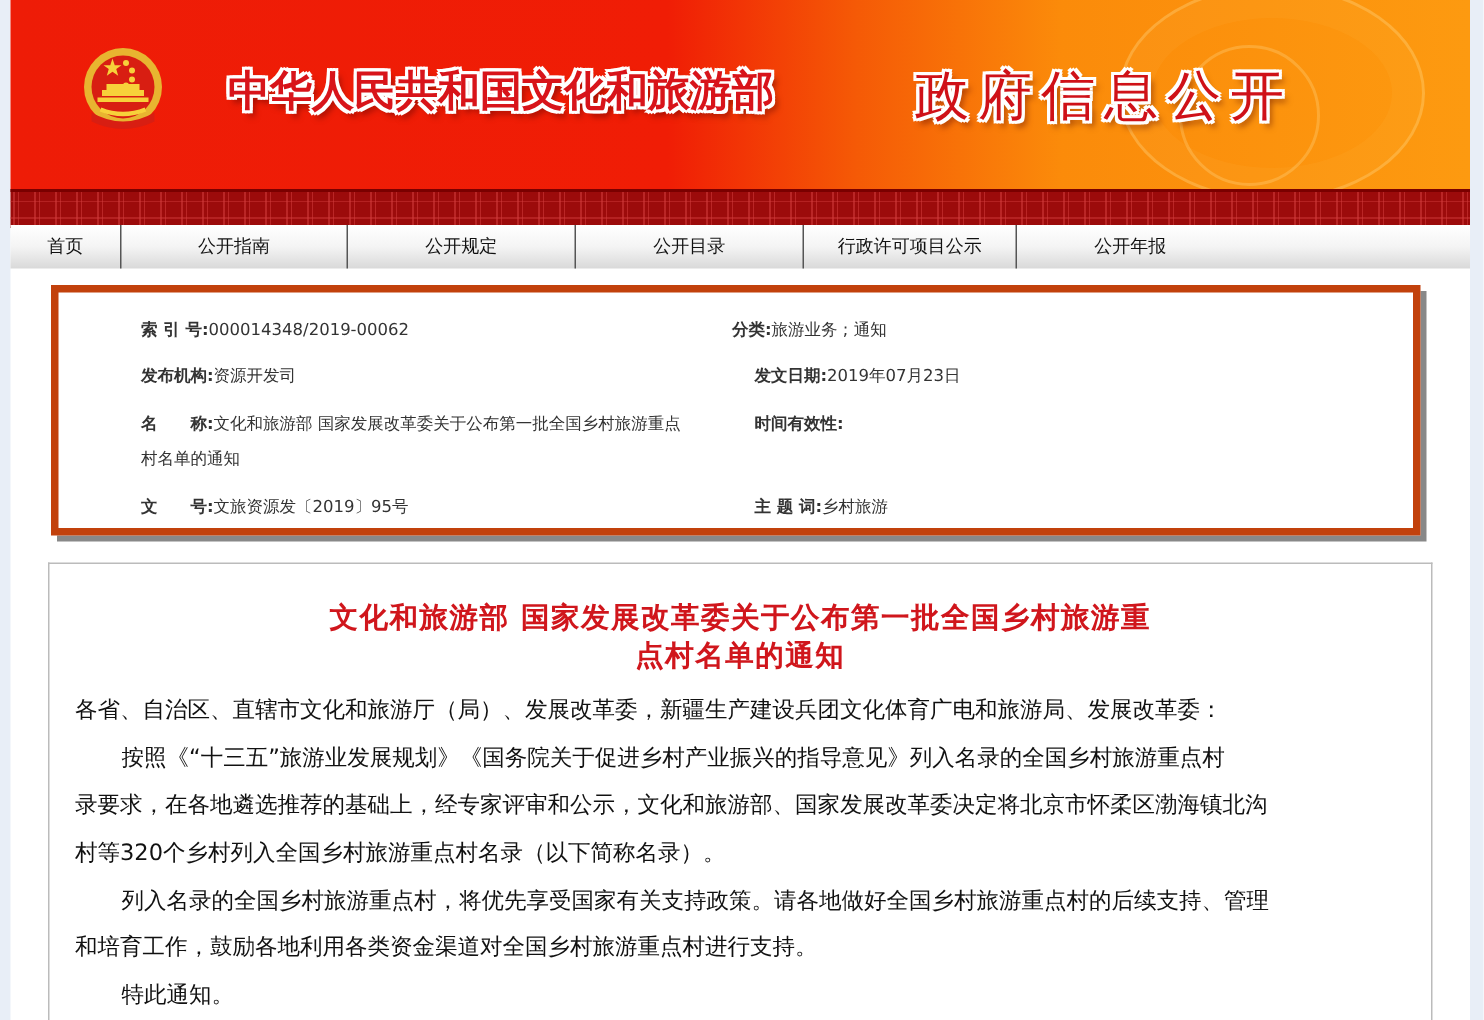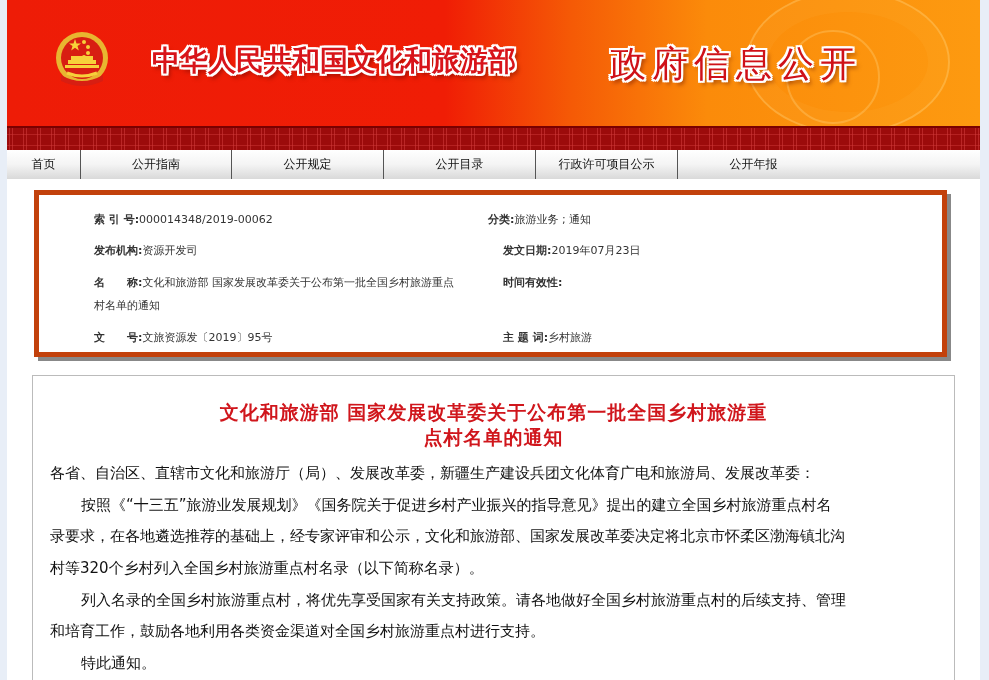--- a/index.html
+++ b/index.html
@@ -95,21 +95,21 @@
     </div>
     <div class="row" style="left:464px;top:135px">
       <span class="lbl">主 题 词:</span><span>乡村旅游</span>
     </div>
   </div>
 
   <div class="content">
     <div class="doc-title" style="top:24px">文化和旅游部  国家发展改革委关于公布第一批全国乡村旅游重</div>
     <div class="doc-title" style="top:49px">点村名单的通知</div>
     <div class="para" style="left:17px;top:82px">各省、自治区、直辖市文化和旅游厅（局）、发展改革委，新疆生产建设兵团文化体育广电和旅游局、发展改革委：</div>
-    <div class="para" style="left:48px;top:114px">按照《“十三五”旅游业发展规划》《国务院关于促进乡村产业振兴的指导意见》提出的建立全国乡村旅游重点村名</div>
+    <div class="para" style="left:48px;top:114px">按照《“十三五”旅游业发展规划》《国务院关于促进乡村产业振兴的指导意见》列入名录的全国乡村旅游重点村</div>
     <div class="para" style="left:17px;top:145px">录要求，在各地遴选推荐的基础上，经专家评审和公示，文化和旅游部、国家发展改革委决定将北京市怀柔区渤海镇北沟</div>
     <div class="para" style="left:17px;top:177px">村等320个乡村列入全国乡村旅游重点村名录（以下简称名录）。</div>
     <div class="para" style="left:48px;top:209px">列入名录的全国乡村旅游重点村，将优先享受国家有关支持政策。请各地做好全国乡村旅游重点村的后续支持、管理</div>
     <div class="para" style="left:17px;top:240px">和培育工作，鼓励各地利用各类资金渠道对全国乡村旅游重点村进行支持。</div>
     <div class="para" style="left:48px;top:272px">特此通知。</div>
   </div>
 
 </div>
 
 </body></html>

